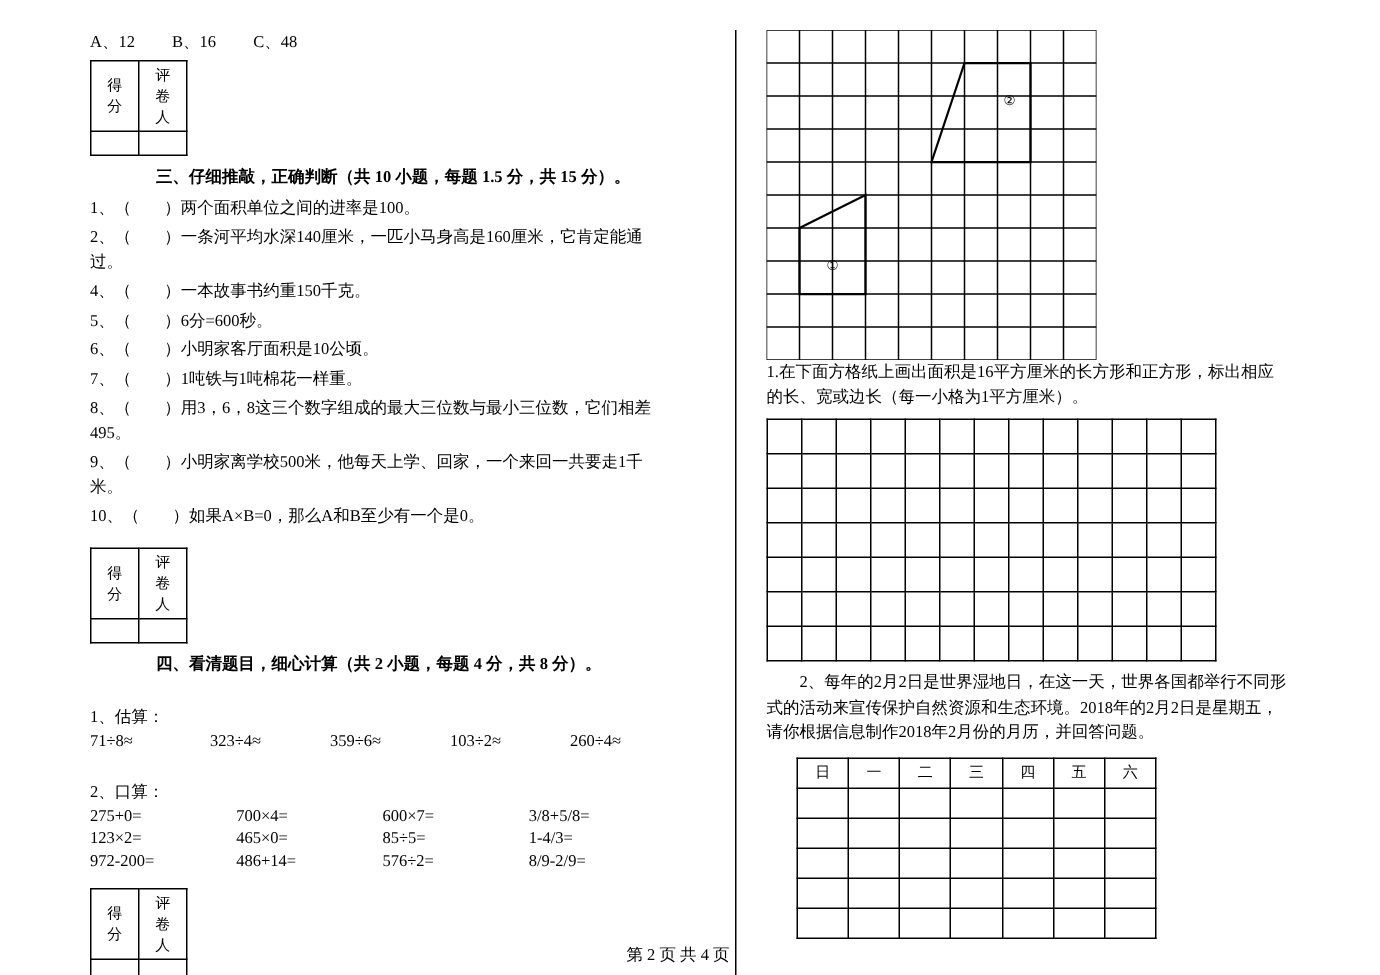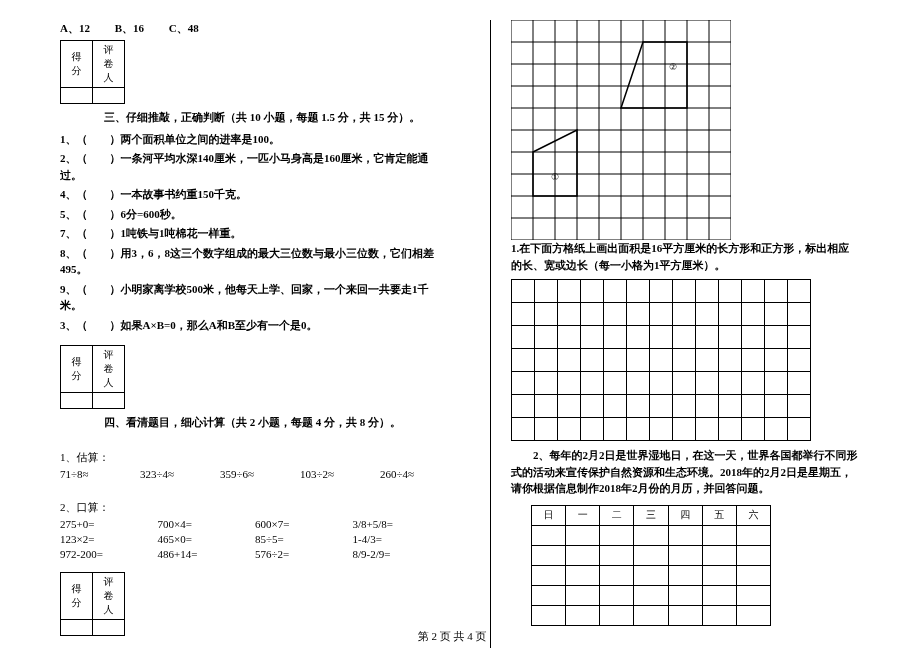--- a/index.html
+++ b/index.html
@@ -39,21 +39,20 @@
   text-align: center;
 }
 .sec-title {
   font-weight: bold;
   text-indent: 4em;
   margin: 6px 0 6px 0;
 }
 .q-line {
   margin-bottom: 3px;
   line-height: 1.5;
-  font-weight: bold;
 }
 .prefix-list { margin-bottom: 10px; }
 .calc-row { display: flex; gap: 0; margin-bottom: 3px; }
 .calc-item { flex: 1; }
 .calc-grid4 .calc-item, .calc-grid5 .calc-item { min-width: 80px; }
 .sub-label { margin-top: 20px; margin-bottom: 3px; }
 .indent1 { text-indent: 2em; }
 .grid-blank {
   width: 300px;
   border-collapse: collapse;
@@ -106,24 +105,25 @@
               <td></td>
             </tr>
       </tbody>
         </table>
       <div class="sec-title">三、仔细推敲，正确判断（共 10 小题，每题 1.5 分，共 15 分）。</div>
       <div class="prefix-list">
         <div class="q-line">1、（　　）两个面积单位之间的进率是100。</div>
         <div class="q-line">2、（　　）一条河平均水深140厘米，一匹小马身高是160厘米，它肯定能通过。</div>
         <div class="q-line">4、（　　）一本故事书约重150千克。</div>
         <div class="q-line">5、（　　）6分=600秒。</div>
+        <div class="q-line">6、（　　）小明家客厅面积是10公顷。</div>
         <div class="q-line">7、（　　）1吨铁与1吨棉花一样重。</div>
         <div class="q-line">8、（　　）用3，6，8这三个数字组成的最大三位数与最小三位数，它们相差495。</div>
         <div class="q-line">9、（　　）小明家离学校500米，他每天上学、回家，一个来回一共要走1千米。</div>
-        <div class="q-line">3、（　　）如果A×B=0，那么A和B至少有一个是0。</div>
+        <div class="q-line">10、（　　）如果A×B=0，那么A和B至少有一个是0。</div>
       </div>
     </div>
 
     <div class="section-block">
       <table class="scorebox">
         <tbody>
             <tr>
           <td>得分</td>
           <td>评卷人</td>
         </tr>

